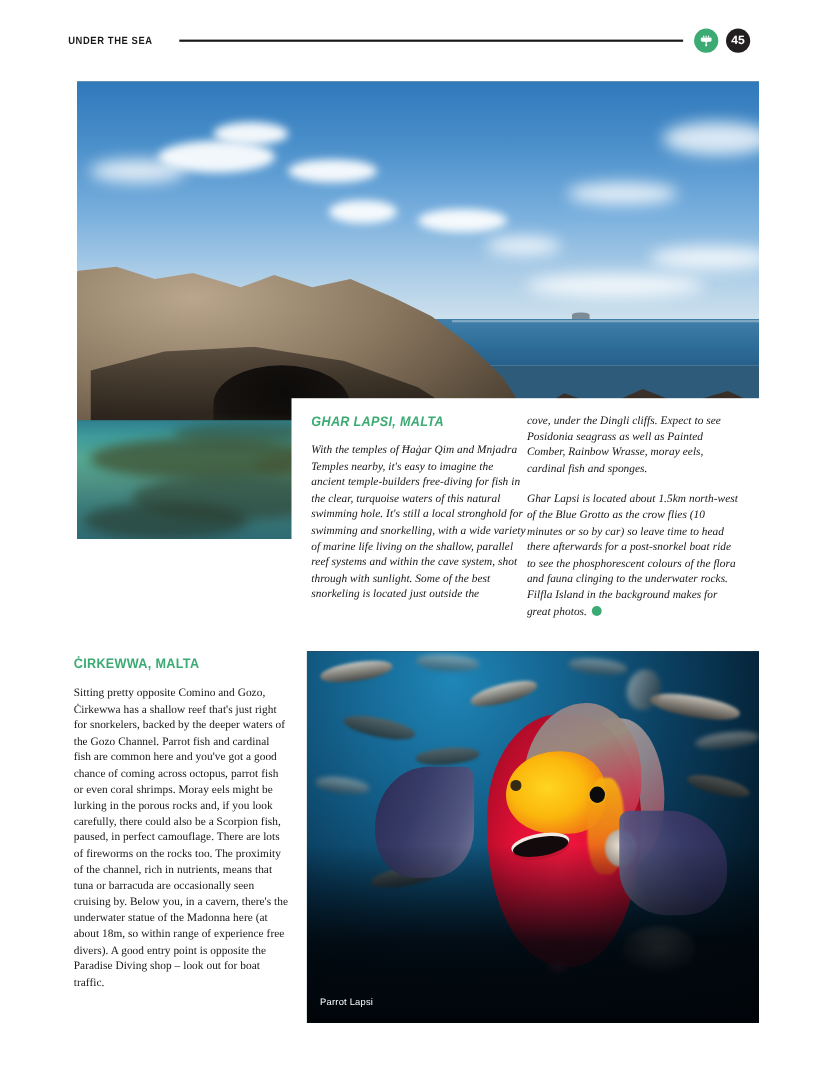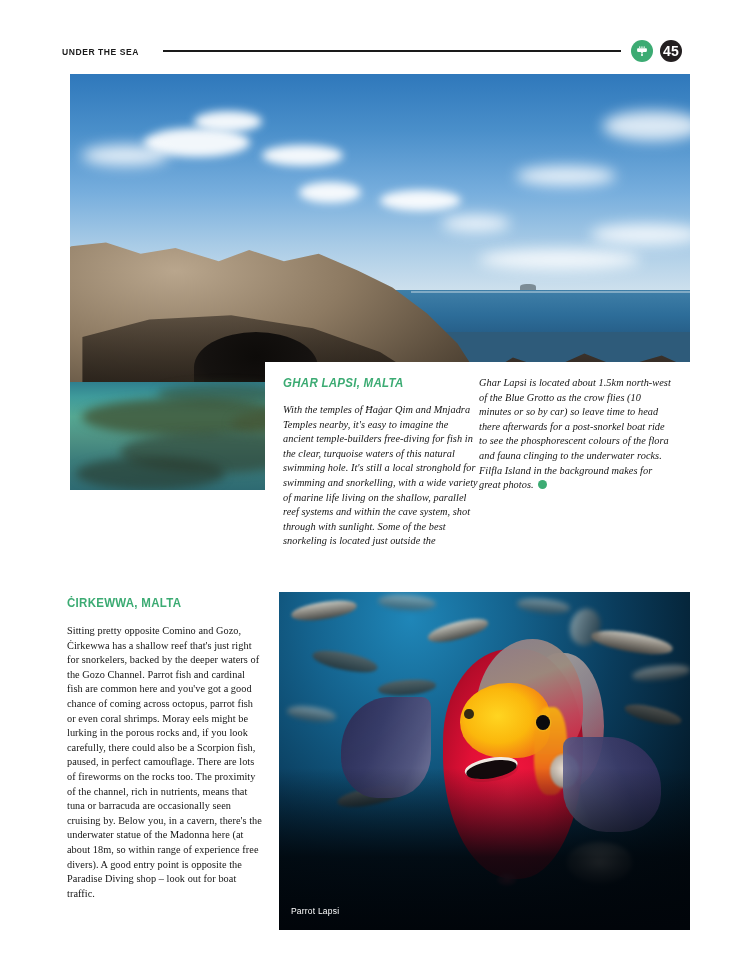--- a/index.html
+++ b/index.html
@@ -18,21 +18,21 @@
   .page {
     position: absolute;
     inset: 0;
     background: #ffffff;
   }
 
   
   .header {
     position: absolute;
     left: 62px;
-    top: 38px;
+    top: 24px;
     width: 620px;
     height: 26px;
     display: flex;
     align-items: center;
     justify-content: space-between;
   }
   .header-title {
     font-family: "Liberation Sans", sans-serif;
     font-weight: 700;
     font-size: 9.5px;
@@ -66,21 +66,21 @@
   }
   .badge-section {
     background: #3cab73;
   }
   .badge-section svg { display: block; }
   .badge-page {
     background: #231f20;
     color: #ffffff;
     font-family: "Liberation Sans", sans-serif;
     font-weight: 700;
-    font-size: 14px;
+    font-size: 11px;
     letter-spacing: 0.2px;
   }
 
   
   .hero {
     position: absolute;
     left: 70px;
     top: 74px;
     width: 620px;
     height: 416px;
@@ -560,20 +560,21 @@
     <div class="rock-fore-right"></div>
   </div>
 
   <div class="box-ghar">
     <div class="box-ghar-inner">
       <div class="col">
         <h2 class="section-heading">GHAR LAPSI, MALTA</h2>
         <p class="body">With the temples of Ħaġar Qim and Mnjadra Temples nearby, it's easy to imagine the ancient temple-builders free-diving for fish in the clear, turquoise waters of this natural swimming hole. It's still a local stronghold for swimming and snorkelling, with a wide variety of marine life living on the shallow, parallel reef systems and within the cave system, shot through with sunlight. Some of the best snorkeling is located just outside the</p>
       </div>
       <div class="col">
+        <p class="body">cove, under the Dingli cliffs. Expect to see Posidonia seagrass as well as Painted Comber, Rainbow Wrasse, moray eels, cardinal fish and sponges.</p>
         <p class="body"><span>Ghar Lapsi is located about 1.5km north-west of the Blue Grotto as the crow flies (10 minutes or so by car) so leave time to head there afterwards for a post-snorkel boat ride to see the phosphorescent colours of the flora and fauna clinging to the underwater rocks. Filfla Island in the background makes for great photos.</span><span class="endmark"></span></p>
       </div>
     </div>
   </div>
 
   <div class="cirkewwa">
     <h2 class="section-heading">ĊIRKEWWA, MALTA</h2>
     <p class="body">Sitting pretty opposite Comino and Gozo, Ċirkewwa has a shallow reef that's just right for snorkelers, backed by the deeper waters of the Gozo Channel. Parrot fish and cardinal fish are common here and you've got a good chance of coming across octopus, parrot fish or even coral shrimps. Moray eels might be lurking in the porous rocks and, if you look carefully, there could also be a Scorpion fish, paused, in perfect camouflage. There are lots of fireworms on the rocks too. The proximity of the channel, rich in nutrients, means that tuna or barracuda are occasionally seen cruising by. Below you, in a cavern, there's the underwater statue of the Madonna here (at about 18m, so within range of experience free divers). A good entry point is opposite the Paradise Diving shop – look out for boat traffic.</p>
   </div>
 

